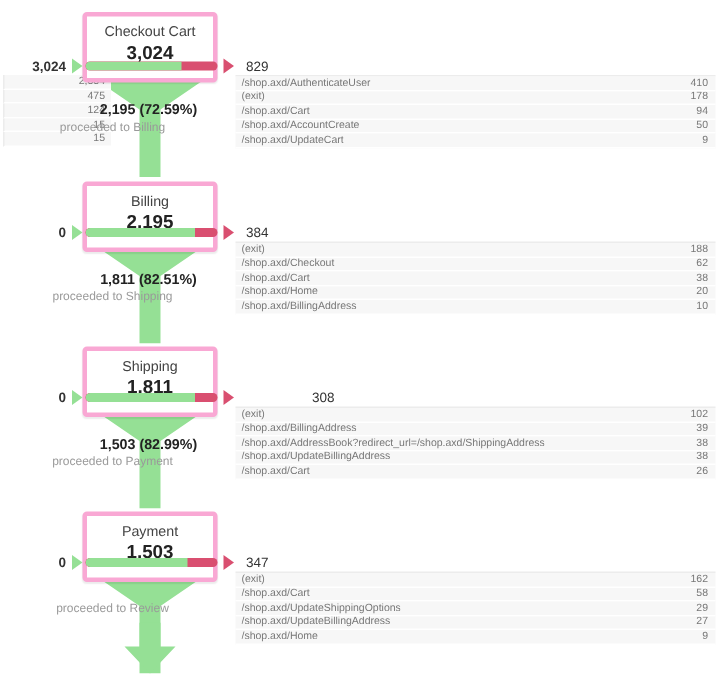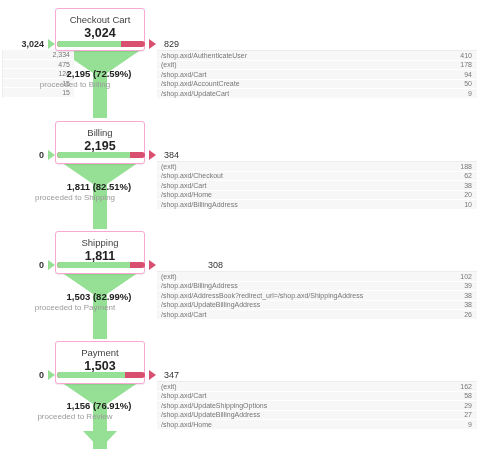--- a/index.html
+++ b/index.html
@@ -24,21 +24,21 @@
     height: 450px;
   }
 
   
   .step-card {
     position: absolute;
     left: 55px;
     width: 90px;
     box-sizing: border-box;
     background: #ffffff;
-    border: 1px solid #f9a8d4;
+    border: 3px solid #f9a8d4;
     border-radius: 3px;
     box-shadow: 0 1px 1px rgba(0,0,0,0.08);
     padding: 5px 4px 9px 4px;
     text-align: center;
     z-index: 4;
   }
   .step-title {
     font-size: 9.5px;
     line-height: 12px;
     color: #444444;
@@ -393,19 +393,18 @@
     </div>
     <div class="entry" style="top: 370px; left: 0px; width: 55px; justify-content: flex-end;">
       <span class="entry-value">0</span>
       <span class="tri-green"></span>
     </div>
     <div class="exit" style="top: 370px; left: 149px;">
       <span class="tri-pink"></span>
       <span class="exit-value">347</span>
     </div>
     <div class="conv" style="top: 400px;">
-      <div class="conv-main">1,156 (76.91%)</div>
       <div class="conv-sub">proceeded to Review</div>
     </div>
     <div class="final-arrow" style="top: 415px;"><svg width="90" height="35" viewBox="0 0 90 35">
         <path d="M38,0 L52,0 L52,16 L62,16 L45,34 L28,16 L38,16 Z" fill="#95e095"></path>
       </svg></div>
   </div>
 
 </body></html>

